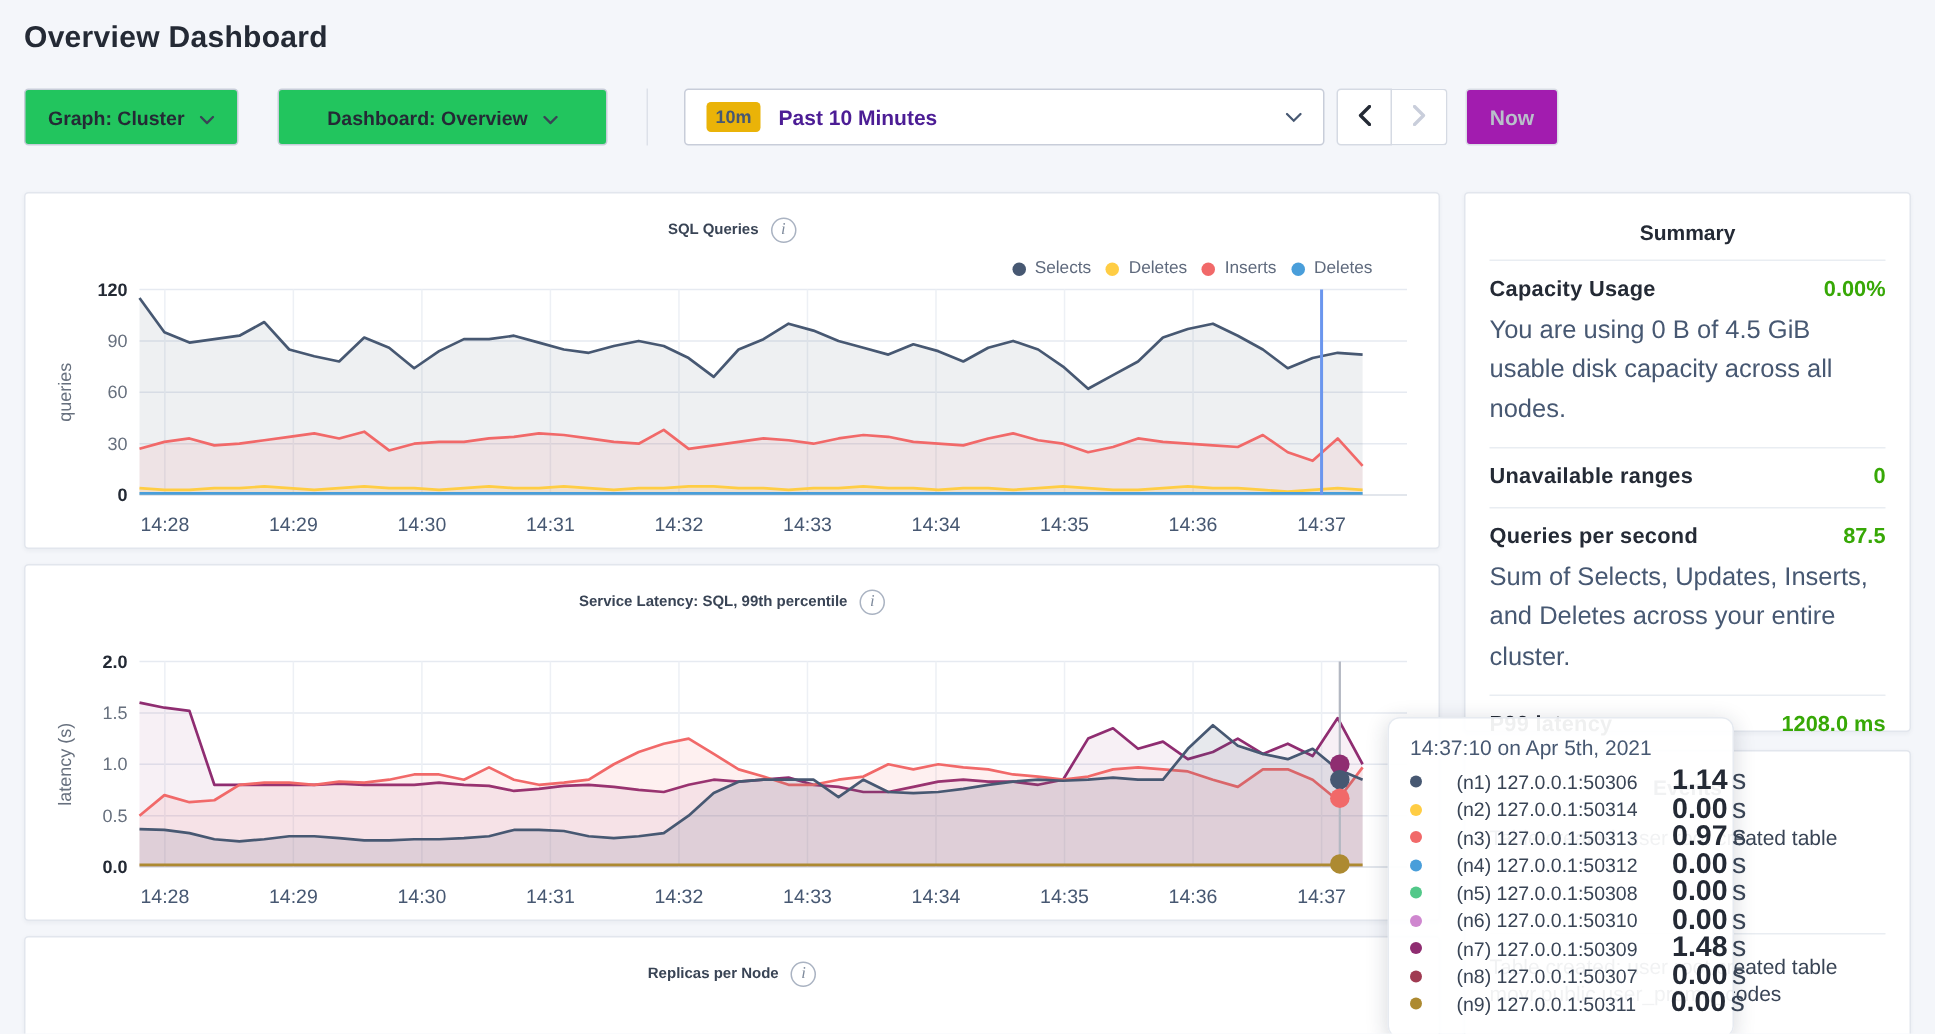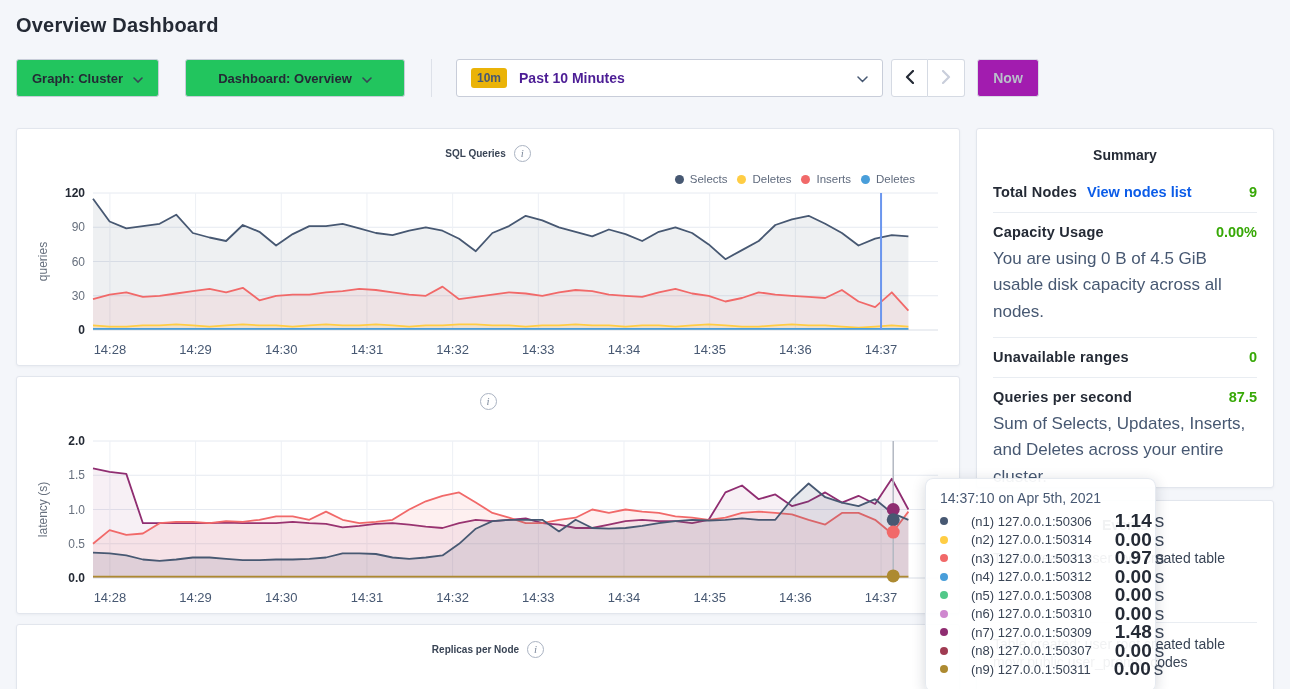--- a/index.html
+++ b/index.html
@@ -217,20 +217,21 @@
             <text x="52" y="114.75" text-anchor="end" font-size="12" fill="#67707e" font-weight="400">30</text>
             <text x="52" y="80.5" text-anchor="end" font-size="12" fill="#67707e" font-weight="400">60</text>
             <text x="52" y="46.25" text-anchor="end" font-size="12" fill="#67707e" font-weight="400">90</text>
             <text x="52" y="12" text-anchor="end" font-size="12" fill="#242a35" font-weight="700">120</text>
             <text x="14" y="76.5" font-size="12" fill="#67707e" text-anchor="middle" transform="rotate(-90 14 76.5)">queries</text>
           </svg>
       </div>
 
       <div class="card chart-card">
         <div class="chart-title-row">
+          <span class="chart-title">Service Latency: SQL, 99th percentile</span>
           <span class="info-icon"></span>
         </div>
         <div class="chart-spacer"></div>
         <svg class="chart-canvas" viewBox="0 0 912 174" width="912" height="174">
             <line x1="60" x2="905" y1="145" y2="145" stroke="#d9dee6" stroke-width="1"></line>
             <line x1="60" x2="905" y1="110.75" y2="110.75" stroke="#e6eaf1" stroke-width="1"></line>
             <line x1="60" x2="905" y1="76.5" y2="76.5" stroke="#e6eaf1" stroke-width="1"></line>
             <line x1="60" x2="905" y1="42.25" y2="42.25" stroke="#e6eaf1" stroke-width="1"></line>
             <line x1="60" x2="905" y1="8" y2="8" stroke="#e6eaf1" stroke-width="1"></line>
             <line x1="76.9" x2="76.9" y1="8" y2="145" stroke="#edf0f5"></line>
@@ -281,27 +282,20 @@
         </div>
       </div>
 
     </div>
 
     <div class="col col-right">
 
       <div class="card summary-card">
         <div class="summary-title">Summary</div>
 
-        <div class="srow" style="border-top:none">
-          <div class="srow-top">
-            <span class="srow-label">Total Nodes</span>
-            <a class="srow-link">View nodes list</a>
-            <span class="srow-value">9</span>
-          </div>
-        </div>
 
         <div class="srow">
           <div class="srow-top">
             <span class="srow-label">Capacity Usage</span>
             <span class="srow-value">0.00%</span>
           </div>
           <p class="srow-desc">You are using 0 B of 4.5 GiB usable disk capacity across all nodes.</p>
         </div>
 
         <div class="srow">

